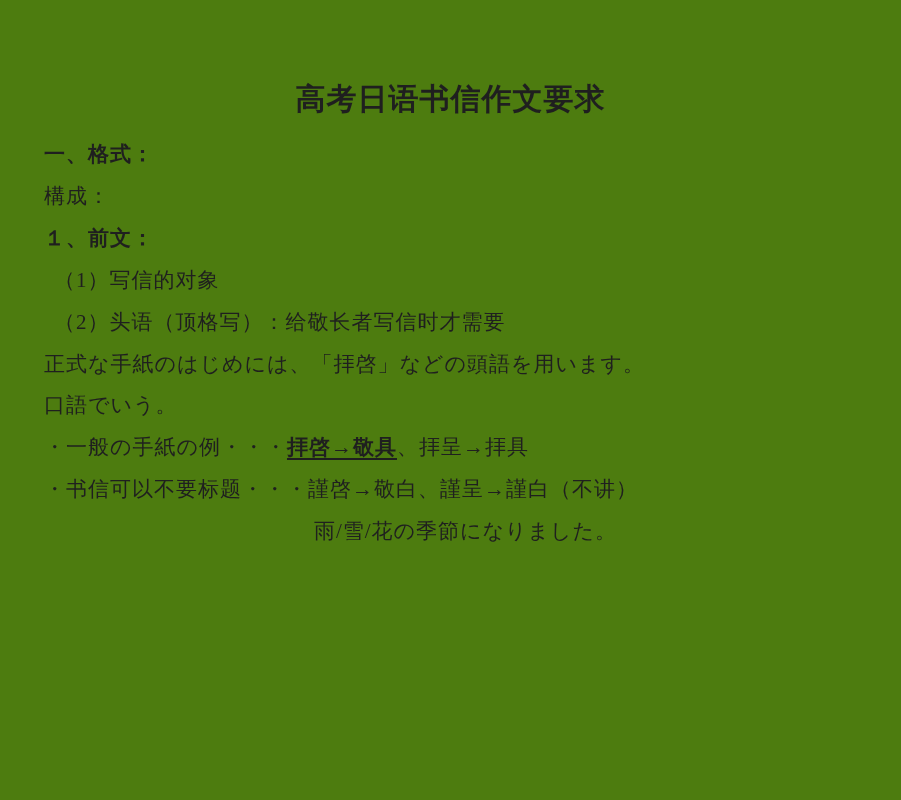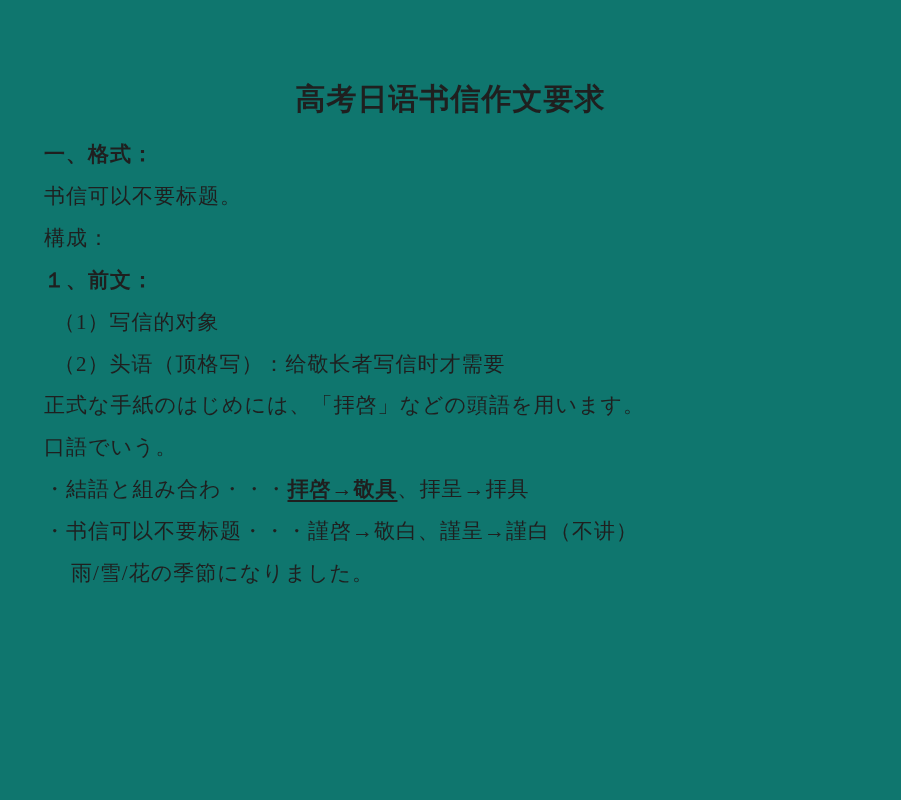--- a/index.html
+++ b/index.html
@@ -1,20 +1,20 @@
 <!DOCTYPE html>
 <html><head>
 <meta charset="utf-8">
 <style>
   html, body { margin: 0; padding: 0; }
   .page {
     position: relative;
     width: 901px;
     height: 800px;
-    background: #0f766e;
+    background: #4d7c0f;
     color: #1f1f1f;
     font-family: "Liberation Serif", "DejaVu Serif", serif;
     overflow: hidden;
     box-sizing: border-box;
   }
   .title {
     margin: 0;
     padding-top: 82px;
     text-align: center;
     font-size: 30px;
@@ -28,55 +28,54 @@
     padding-right: 41px;
     font-size: 21px;
     letter-spacing: 1px;
   }
   .line {
     line-height: 41.9px;
     white-space: pre;
   }
   .b { font-weight: bold; }
   .ind1 { padding-left: 10px; }
-  .ind2 { padding-left: 27px; }
+  .ind2 { padding-left: 27px; text-align: center; }
   .emph {
     font-weight: bold;
     text-decoration: underline;
     text-underline-offset: 4px;
     text-align: center;
   }
 </style>
 </head>
 <body>
 
 <div class="page">
 
   <h1 class="title">高考日语书信作文要求</h1>
 
   <div class="content">
 
     <div class="line b">一、格式：</div>
 
-    <div class="line">书信可以不要标题。</div>
 
     <div class="line">構成：</div>
 
     <div class="line b">１、前文：</div>
 
     <div class="line ind1">（1）写信的对象</div>
 
     <div class="line ind1">（2）头语（顶格写）：给敬长者写信时才需要</div>
 
     <div class="line">正式な手紙のはじめには、「拝啓」などの頭語を用います。</div>
 
 
     <div class="line">口語でいう。</div>
 
-    <div class="line"><span>・結語と組み合わ・・・</span><span class="emph">拝啓→敬具</span><span>、拝呈→拝具</span></div>
+    <div class="line"><span>・一般の手紙の例・・・</span><span class="emph">拝啓→敬具</span><span>、拝呈→拝具</span></div>
 
     <div class="line">・书信可以不要标题・・・謹啓→敬白、謹呈→謹白（不讲）</div>
 
 
     <div class="line ind2">雨/雪/花の季節になりました。</div>
 
 
   </div>
 </div>
 

